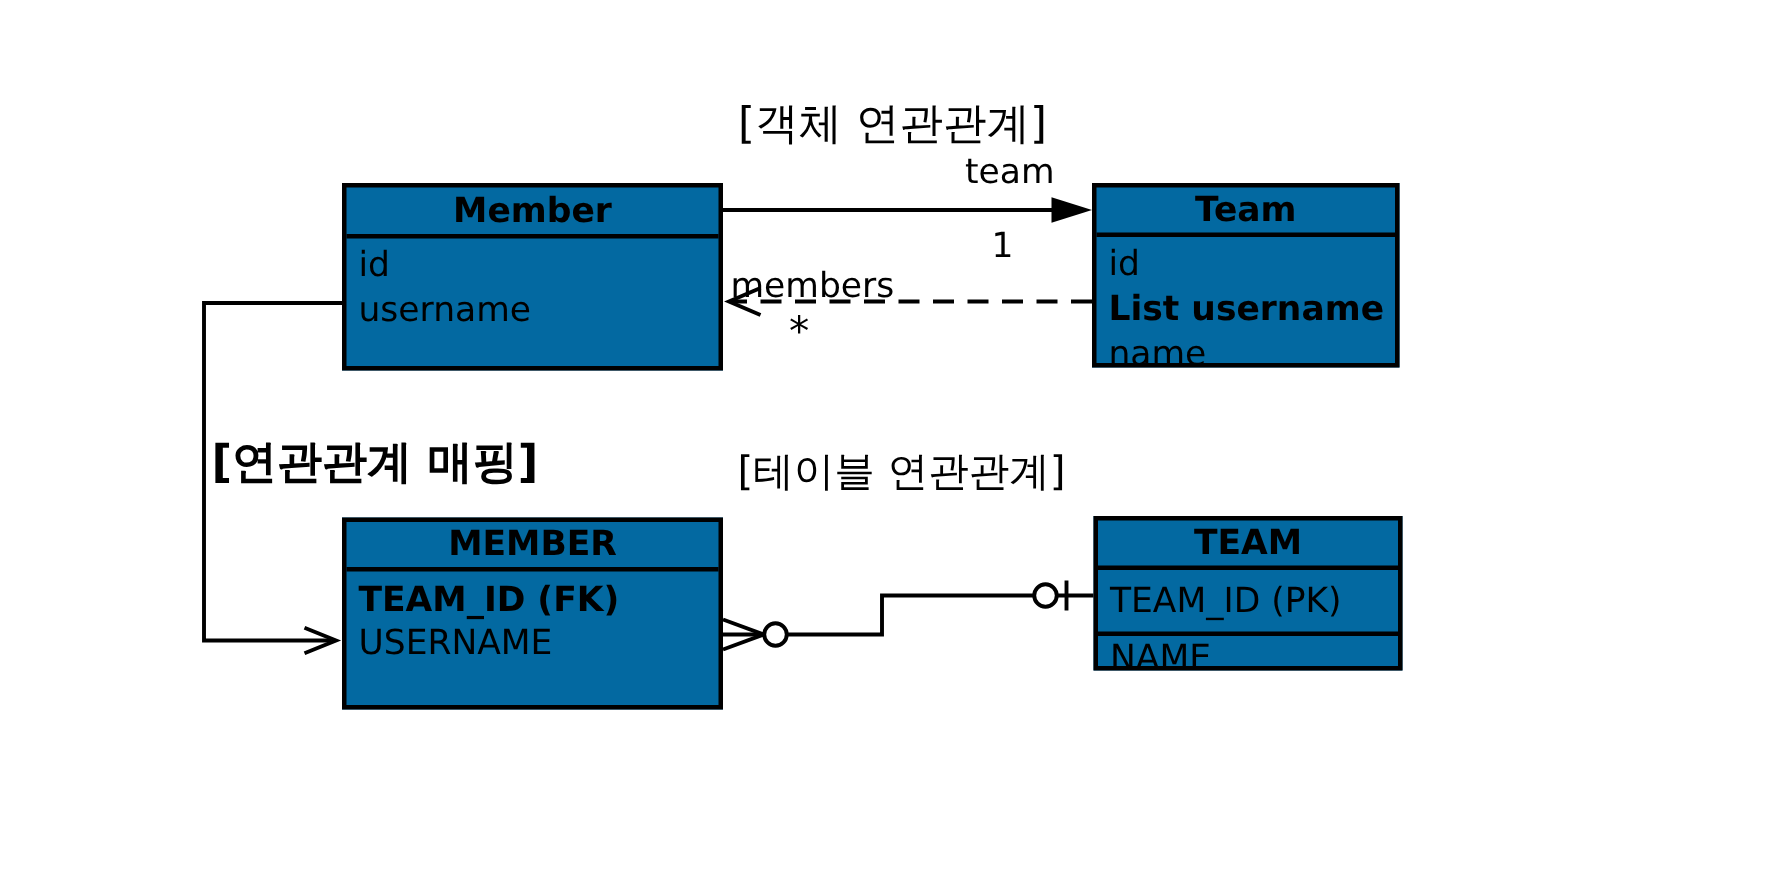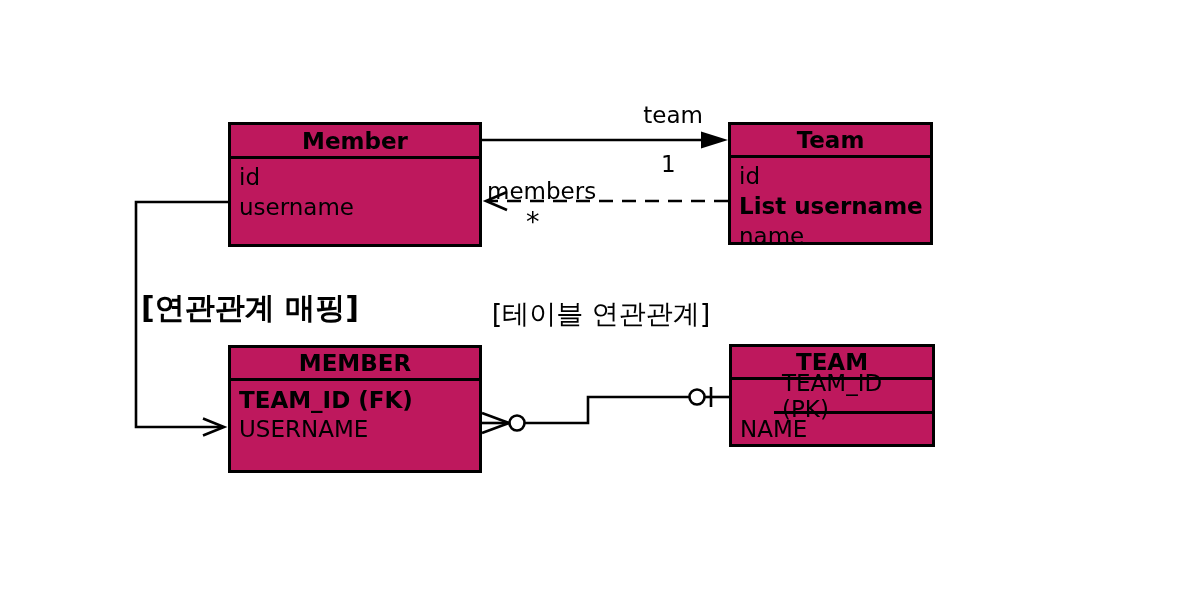--- a/index.html
+++ b/index.html
@@ -1,20 +1,20 @@
 <!DOCTYPE html>
 <html><head>
 <meta charset="utf-8">
 <style>
   html,body{margin:0;padding:0;background:#fff;}
   .canvas{
     position:relative;width:1191px;height:596px;background:#fff;
     font-family:"DejaVu Sans","Liberation Sans",sans-serif;color:#000;overflow:hidden;
   }
-  .box{position:absolute;background:#be185d;border:3px solid #000;box-sizing:border-box;}
+  .box{position:absolute;background:#0369a1;border:3px solid #000;box-sizing:border-box;}
   .box-header{
     border-bottom:3px solid #000;text-align:center;font-weight:bold;font-size:23px;
     display:flex;align-items:center;justify-content:center;box-sizing:border-box;
   }
   .fields{padding:3px 0 0 8px;font-size:23px;line-height:30px;}
   .bold{font-weight:bold;}
   .trow{
     box-sizing:border-box;padding-left:8px;font-size:23px;
     display:flex;align-items:center;
   }
@@ -50,21 +50,21 @@
   <div class="box" style="left:228px;top:345px;width:254px;height:128px;">
     <div class="box-header" style="height:33px;">MEMBER</div>
     <div class="compartment">
       <div class="bold">TEAM_ID (FK)</div>
       <div>USERNAME</div>
     </div>
   </div>
 
   <div class="box" style="left:729px;top:344px;width:206px;height:103px;">
     <div class="box-header" style="height:33px;">TEAM</div>
-    <div class="trow divided" style="height:34px;margin-left:42px;">TEAM_ID (PK)</div>
+    <div class="trow divided" style="height:44px;">TEAM_ID (PK)</div>
     <div class="trow" style="height:30px;">NAME</div>
   </div>
 
   <svg class="wires" width="1191" height="596" viewBox="0 0 1191 596">
 
     <g stroke="#000" stroke-width="2.6" fill="none">
       <line x1="482" y1="140" x2="703" y2="140"></line>
       <polygon points="728,140 701,131.5 701,148.5" fill="#000" stroke="none"></polygon>
     </g>
 
@@ -87,20 +87,21 @@
       </g>
       <polyline points="524.5,423 588,423 588,397 689,397"></polyline>
       <g>
         <circle cx="697" cy="397" r="7.5" fill="#fff"></circle>
         <line x1="704.5" y1="397" x2="729" y2="397"></line>
         <line x1="711" y1="387" x2="711" y2="407"></line>
       </g>
     </g>
   </svg>
 
+  <div class="lbl title-lbl" style="left:440px;top:63px;width:310px;">[객체 연관관계]</div>
 
   <div class="lbl small-lbl" style="left:625px;top:102px;width:78px;text-align:right;">team</div>
 
   <div class="lbl small-lbl" style="left:661px;top:151px;">1</div>
 
   <div class="lbl small-lbl" style="left:487px;top:167px;margin-top:11px;">members</div>
 
   <div class="lbl" style="left:526px;top:206px;font-size:27px;">*</div>
 
   <div class="lbl" style="left:141px;top:288px;font-size:30px;font-weight:bold;">[연관관계 매핑]</div>

